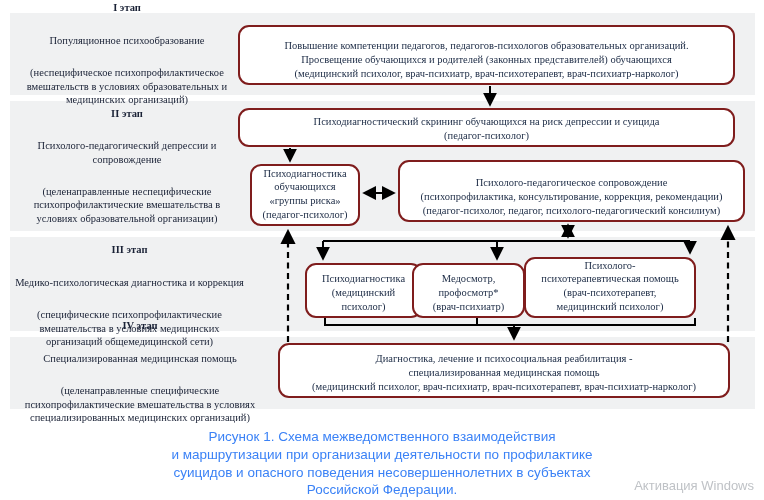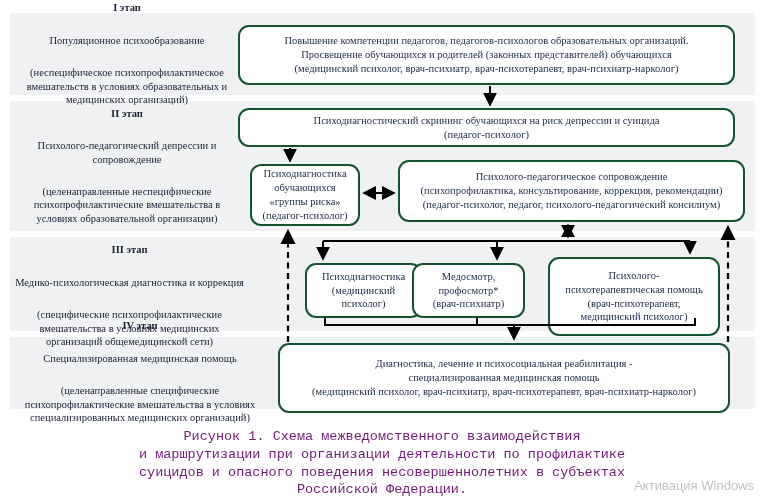--- a/index.html
+++ b/index.html
@@ -4,26 +4,26 @@
 <style>
   html,body{margin:0;padding:0;background:#ffffff;}
   #page{position:relative;width:764px;height:500px;background:#ffffff;overflow:hidden;
         font-family:"Liberation Serif", serif;}
   .band{position:absolute;background:#f0f1f2;}
   .stage-label{position:absolute;display:flex;flex-direction:column;justify-content:center;
         text-align:center;color:#1a2236;font-size:10.5px;line-height:1.28;gap:19px;}
   .stage-label .num{font-weight:bold;}
   .stage-label .title{font-weight:normal;}
   .stage-label .note{font-weight:normal;}
-  .box{position:absolute;background:#ffffff;border:2px solid #14532d;border-radius:11px;
-       display:flex;flex-direction:column;justify-content:center;text-align:center;
+  .box{position:absolute;background:#ffffff;border:2px solid #7f1d1d;border-radius:11px;
+       display:flex;flex-direction:column;justify-content:flex-end;text-align:center;
        color:#1c2b45;font-size:10.5px;line-height:1.32;padding:2px 6px;box-sizing:border-box;}
   svg.connectors{position:absolute;left:0;top:0;pointer-events:none;}
   .caption{position:absolute;left:0;top:428px;width:100%;text-align:center;
-       font-family:Liberation Mono, monospace;font-size:13.5px;line-height:1.32;color:#701a75;}
+       font-family:Liberation Sans, sans-serif;font-size:13.5px;line-height:1.32;color:#3b82f6;}
   .watermark{position:absolute;right:10px;top:478px;font-family:"Liberation Sans", sans-serif;
        font-size:13px;color:#bfc2c6;}
 </style>
 </head>
 <body>
 
 <div id="page">
 
   <div class="band" style="left:10px;top:13px;width:745px;height:82px"></div>
   <div class="band" style="left:10px;top:101px;width:745px;height:130px"></div>
@@ -80,28 +80,28 @@
       <div>(медицинский</div>
       <div>психолог)</div>
     </div>
 
   <div class="box" style="left:412px;top:263px;width:113px;height:55px">
       <div>Медосмотр,</div>
       <div>профосмотр*</div>
       <div>(врач-психиатр)</div>
     </div>
 
-  <div class="box" style="left:548px;top:257px;width:172px;height:79px">
+  <div class="box" style="left:524px;top:257px;width:172px;height:61px">
       <div>Психолого-</div>
       <div>психотерапевтическая помощь</div>
       <div>(врач-психотерапевт,</div>
       <div>медицинский психолог)</div>
     </div>
 
-  <div class="box" style="left:278px;top:343px;width:452px;height:70px">
+  <div class="box" style="left:278px;top:343px;width:452px;height:55px">
       <div>Диагностика, лечение и психосоциальная реабилитация -</div>
       <div>специализированная медицинская помощь</div>
       <div>(медицинский психолог, врач-психиатр, врач-психотерапевт, врач-психиатр-нарколог)</div>
     </div>
 
   <svg class="connectors" width="764" height="500" viewBox="0 0 764 500">
     <defs>
       <marker id="ah" viewBox="0 0 10 10" refX="8" refY="5" markerWidth="7" markerHeight="7" orient="auto-start-reverse">
         <path d="M0,0 L10,5 L0,10 z" fill="#000"></path>
       </marker>

